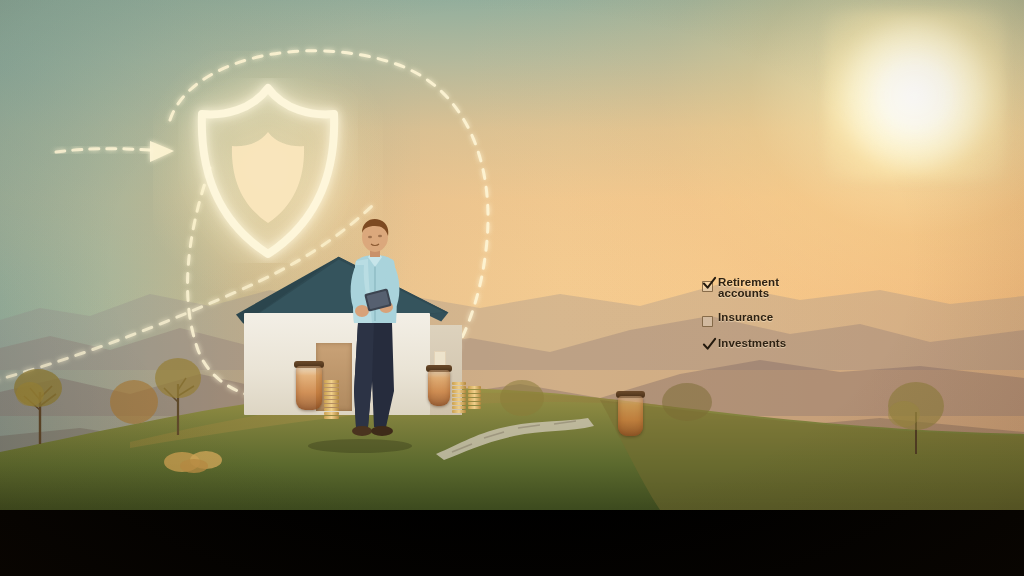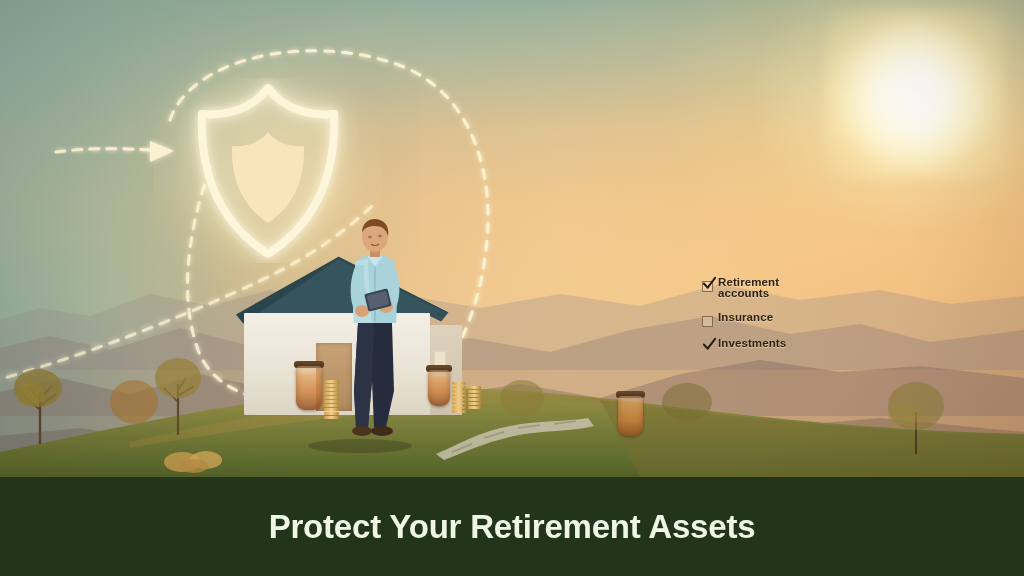--- a/index.html
+++ b/index.html
@@ -468,17 +468,14 @@
           <path d="M2,8 L6,12.5 L14,2" fill="none" stroke="#241a0e" stroke-width="2.1" stroke-linecap="round" stroke-linejoin="round"></path>
         </svg>
       </span>
       <span class="check-label">Investments</span>
     </div>
 
   </div>
 
   <div class="vignette"></div>
 
-  <div class="banner">
-    <div class="banner-title">Protect Your Retirement Assets</div>
-  </div>
 
 </div>
 
 </body></html>

